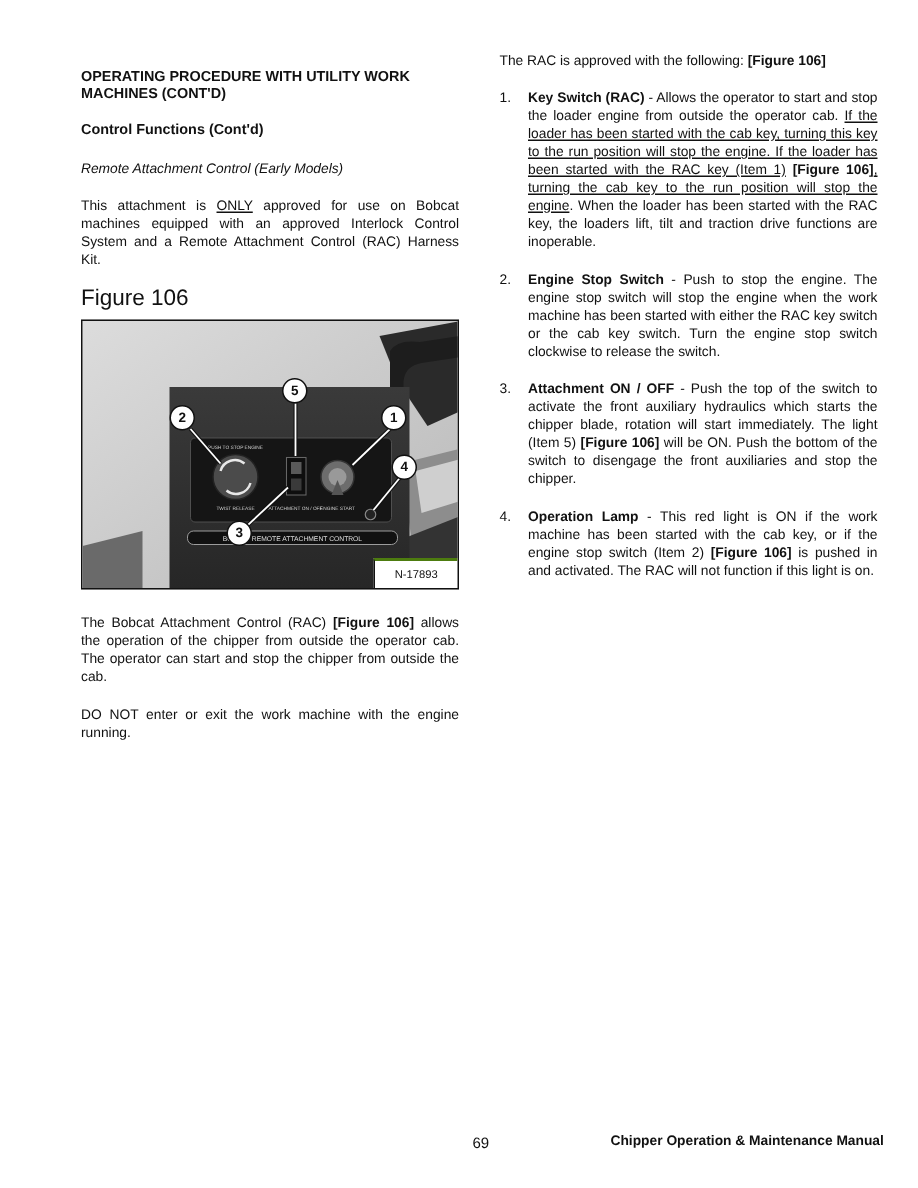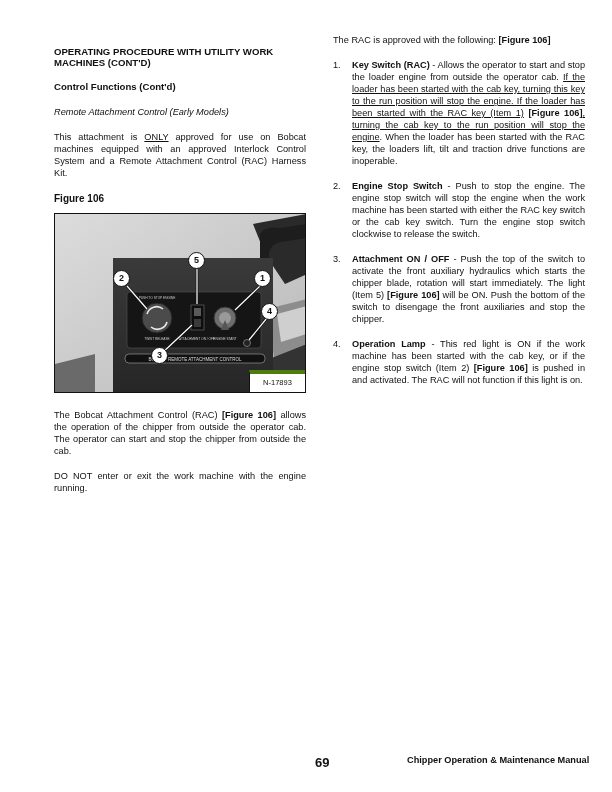--- a/index.html
+++ b/index.html
@@ -5,34 +5,34 @@
   html, body { margin: 0; padding: 0; background: #ffffff; }
   body { width: 612px; height: 792px; position: relative; overflow: hidden;
          font-family: "Liberation Sans", sans-serif; color: #111; font-size: 9.2px; line-height: 12px; }
   .col-left { position: absolute; left: 54px; top: 46px; width: 252px; }
   .col-right { position: absolute; left: 333px; top: 34px; width: 252px; }
   .h1 { font-weight: bold; font-size: 9.6px; line-height: 11px; margin: 0; }
   .h2 { font-weight: bold; font-size: 9.6px; margin: 13px 0 0 0; }
   .h3 { font-style: italic; margin: 13px 0 0 0; }
   p { margin: 0; text-align: justify; }
   .para { margin-top: 13px; }
-  .figlabel { font-weight: bold; margin-top: 14px; font-size: 10px; }
+  .figlabel { font-weight: normal; margin-top: 14px; font-size: 15px; }
   .fig { position: relative; margin-top: 8px; width: 252px; height: 180px; border: 1.5px solid #111;
          box-sizing: border-box; overflow: hidden; background: #cfcfcf; }
   .u { text-decoration: underline; }
   b { font-weight: bold; }
   ol { list-style: none; margin: 13px 0 0 0; padding: 0; }
   ol li { position: relative; padding-left: 19px; margin-bottom: 13px; text-align: justify; }
   ol li .num { position: absolute; left: 0; top: 0; }
-  .footer-page { position: absolute; left: 315px; top: 757px; font-weight: bold; font-size: 13px; }
+  .footer-page { position: absolute; left: 315px; top: 757px; font-weight: normal; font-size: 10px; }
   .footer-title { position: absolute; left: 407px; top: 754px; font-weight: bold; font-size: 9.2px; }
   .callout { position: absolute; width: 15px; height: 15px; border-radius: 50%; background: #fff; border: 1.3px solid #111;
              font-weight: bold; font-size: 9px; line-height: 15px; text-align: center; }
   .fignum { position: absolute; right: 0; bottom: 0; width: 55px; height: 18px; background: #fff;
-            border-left: 1px solid #111; border-top: 4px solid #4d7c0f; font-size: 7.5px; line-height: 18px; text-align: center; }
+            border-left: 1px solid #111; border-top: 2px solid #4d7c0f; font-size: 7.5px; line-height: 18px; text-align: center; }
 </style>
 </head>
 <body>
 
 <div class="col-left">
   <h1 class="h1">OPERATING PROCEDURE WITH UTILITY WORK MACHINES (CONT'D)</h1>
   <div class="h2">Control Functions (Cont'd)</div>
   <div class="h3">Remote Attachment Control (Early Models)</div>
   <p class="para"><span>This attachment is </span><span class="u">ONLY</span><span> approved for use on Bobcat machines equipped with an approved Interlock Control System and a Remote Attachment Control (RAC) Harness Kit.</span></p>
   <div class="figlabel">Figure 106</div>

